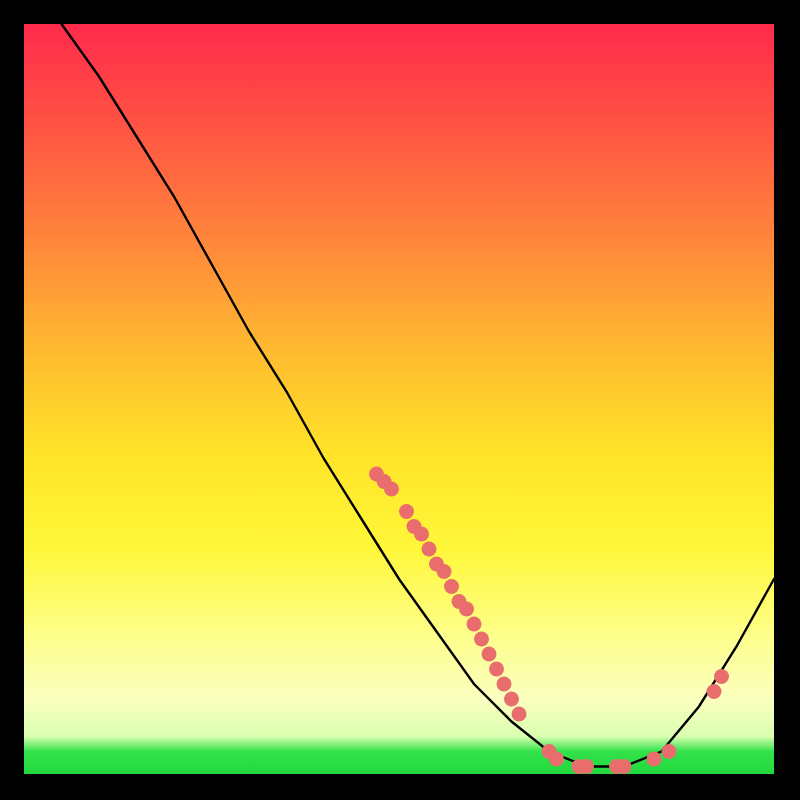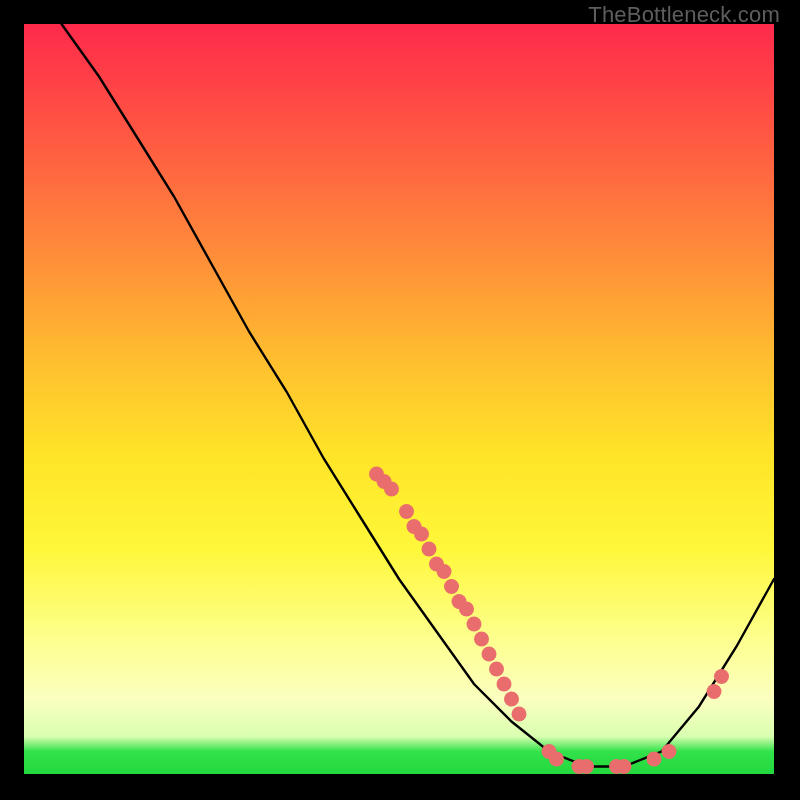--- a/index.html
+++ b/index.html
@@ -54,21 +54,20 @@
     top: 24px;
     width: 750px;
     height: 750px;
     overflow: visible;
   }
 </style>
 </head>
 <body>
 
 <div class="stage">
-  <div class="watermark">TheBottleneck.com</div>
   <div class="plot-bg"></div>
   <svg class="curve" viewBox="0 0 750 750">
     <path id="curve-path" fill="none" stroke="#000000" stroke-width="2.4" stroke-linecap="round" d="M37.5 0.0 L75.0 52.5 L112.5 112.5 L150.0 172.5 L187.5 240.0 L225.0 307.5 L262.5 367.5 L300.0 435.0 L337.5 495.0 L375.0 555.0 L412.5 607.5 L450.0 660.0 L487.5 697.5 L525.0 727.5 L562.5 742.5 L600.0 742.5 L637.5 727.5 L675.0 682.5 L712.5 622.5 L750.0 555.0 "></path>
     <g id="points-group">
         <circle cx="352.5" cy="450.0" r="7.5" fill="#e96d6d" stroke="#c94f4f" stroke-width="0"></circle>
         <circle cx="360.0" cy="457.5" r="7.5" fill="#e96d6d" stroke="#c94f4f" stroke-width="0"></circle>
         <circle cx="367.5" cy="465.0" r="7.5" fill="#e96d6d" stroke="#c94f4f" stroke-width="0"></circle>
         <circle cx="382.5" cy="487.5" r="7.5" fill="#e96d6d" stroke="#c94f4f" stroke-width="0"></circle>
         <circle cx="390.0" cy="502.5" r="7.5" fill="#e96d6d" stroke="#c94f4f" stroke-width="0"></circle>
         <circle cx="397.5" cy="510.0" r="7.5" fill="#e96d6d" stroke="#c94f4f" stroke-width="0"></circle>

